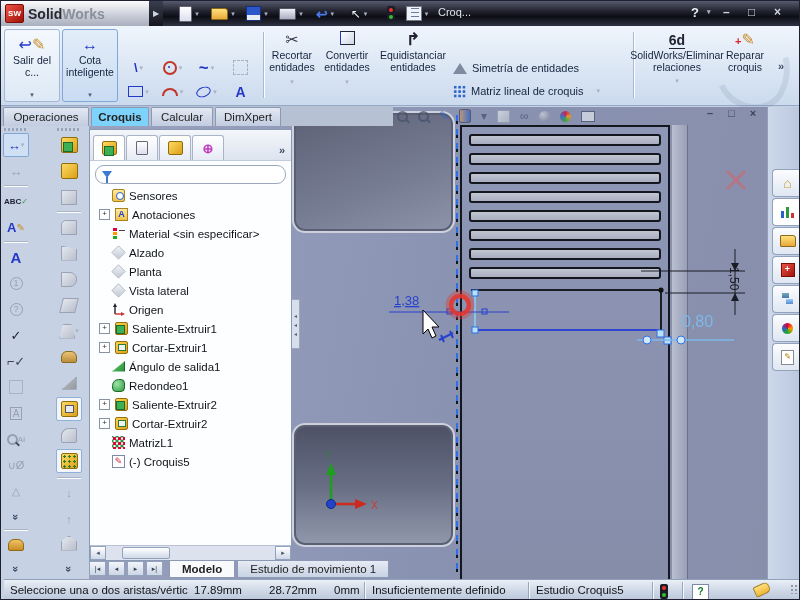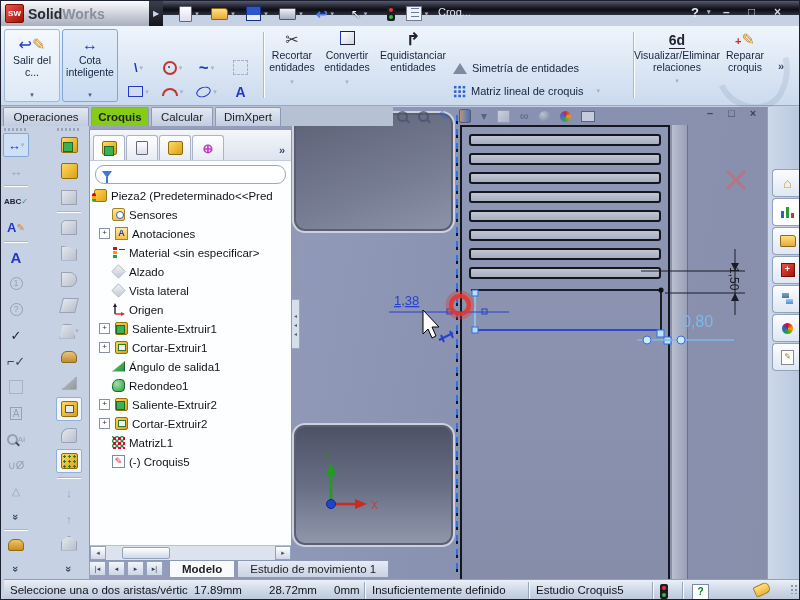--- a/index.html
+++ b/index.html
@@ -1,19 +1,19 @@
 <!DOCTYPE html>
 <html><head>
 <meta charset="utf-8">
 <style>
   html,body{margin:0;padding:0}
   #app{position:relative;width:800px;height:600px;overflow:hidden;background:#c6d2e4;
        font-family:"Liberation Sans",sans-serif;border:1px solid #1d2030;box-sizing:border-box}
   
-  .titlebar{position:absolute;left:0;top:0;width:800px;height:14px;
+  .titlebar{position:absolute;left:0;top:0;width:800px;height:25px;
     background:linear-gradient(#565a6e,#23242f 40%,#0c0d15 62%,#2e3140)}
   .brand{position:absolute;left:0;top:0;width:148px;height:25px;display:flex;align-items:center;gap:4px;
     padding-left:4px;box-sizing:border-box;background:linear-gradient(#fcfcfd,#c7cbd6 60%,#a9afbe)}
   .swcube{width:17px;height:17px;border-radius:2px;border:1px solid #7c0e06;color:#fff;font-size:8px;font-weight:bold;
     display:flex;align-items:center;justify-content:center;background:linear-gradient(135deg,#ef5348,#9e1107)}
   .brand-bold{font-weight:bold;color:#26292f;font-size:14px}
   .brand-light{font-weight:bold;color:#8a8f9c;font-size:14px}
   .brand-arrow{position:absolute;left:148px;top:0;width:14px;height:25px;color:#cfd4e0;font-size:8px;
     display:flex;align-items:center;justify-content:center;background:linear-gradient(#3a3d4d,#14151d)}
   .tbtn{position:absolute;top:3px;width:32px;height:19px;display:flex;align-items:center;justify-content:center;gap:3px}
@@ -61,21 +61,21 @@
   .cubeg{width:13px;height:12px;border:1.5px solid #223;background:linear-gradient(135deg,#fff,#cfd6e6);border-left-color:#2438c8}
   .gridg{width:13px;height:13px;background-image:radial-gradient(#2a62c9 1.2px,transparent 1.5px);background-size:4.4px 4.4px}
   .moveg{width:10px;height:10px;border:1px solid #889;background:#e8ebf2;position:relative}
   .moveg::after{content:"";position:absolute;right:-4px;bottom:-4px;width:0;height:0;border-top:5px solid #c2372a;border-right:5px solid transparent;transform:rotate(-45deg)}
   .glasses{font-size:14px;font-weight:bold;color:#223;border-bottom:1px solid #223;line-height:13px}
   .trig{width:0;height:0;border-left:7px solid transparent;border-right:7px solid transparent;border-bottom:11px solid #7d8aa0;position:relative}
   
   .tabrow{position:absolute;left:0;top:105px;width:392px;height:20px;background:#b7c1d4;z-index:6}
   .rtab{position:absolute;top:1px;height:19px;display:flex;align-items:center;justify-content:center;font-size:11.5px;color:#222;
     background:linear-gradient(#e3e9f3,#c2cce0);border:1px solid #8b99b5;border-bottom:none;border-radius:2px 2px 0 0;box-sizing:border-box}
-  .rtab.on{background:#84cc16;font-weight:bold}
+  .rtab.on{background:#7dd3fc;font-weight:bold}
   
   .vbtn{position:absolute;width:26px;height:24px;display:flex;align-items:center;justify-content:center;font-size:13px;color:#97a0b2;z-index:2}
   .vsel{background:#cfe0f4;border:1px solid #7fa8d8;border-radius:2px;box-sizing:border-box}
   .vhl{background:#f2f6fb;border:1px solid #8fb0d8;border-radius:2px;box-sizing:border-box}
   .grip{position:absolute;width:24px;height:3px;background:repeating-linear-gradient(90deg,#9aa5ba 0 2px,transparent 2px 4px);z-index:2}
   .hsep{position:absolute;width:24px;height:1px;background:#a9b5c8;box-shadow:0 1px 0 #fff;z-index:2}
   .chev{transform:rotate(90deg);font-size:11px;color:#3a4a66;font-weight:bold}
   .ycube{width:15px;height:14px;background:linear-gradient(135deg,#ffd95e,#daa01a);border:1px solid #8f6c0c;border-radius:2px;position:relative}
   .ycube.gface::after{content:"";position:absolute;left:1px;top:4px;width:8px;height:8px;background:#3bb054;border:1px solid #1c6b2a}
   .ycube.wface::after{content:"";position:absolute;left:3px;top:3px;width:7px;height:6px;background:#e8ecf0;border:1px solid #556}
@@ -303,21 +303,21 @@
       <span class="car" style="margin-left:8px">▾</span>
     </div>
     <div class="rowbtn" style="left:452px;top:78px">
       <span class="moveg"></span>
       <span>Mover entidades</span>
       <span class="car" style="margin-left:26px">▾</span>
     </div>
     <div class="vsep" style="left:632px"></div>
     <div class="midbtn" style="left:636px;width:80px">
       <span class="bicon"><span class="glasses">6d</span></span>
-      <span>Visualizar/Eliminar relaciones</span>
+      <span>SolidWorks/Eliminar relaciones</span>
       <span class="car" style="margin-top:3px">▾</span>
     </div>
     <div class="midbtn" style="left:718px;width:52px">
       <span class="bicon"><span style="color:#d22;font-weight:bold;font-size:11px">+</span><span style="color:#c98b28">✎</span></span>
       <span>Reparar croquis</span>
     </div>
     <div class="rowbtn" style="left:777px;top:30px;font-weight:bold;color:#3a4a66">»</div>
   </div>
 
   <div class="tabrow">
@@ -520,40 +520,40 @@
         </div>
       <div class="ftab">
           <span style="color:#c03ac0;font-size:13px;font-weight:bold">⊕</span>
         </div>
       <div class="fchev">»</div>
     </div>
     <div class="filter">
         <span class="funnel"></span>
       </div>
     <div class="tree">
-      <div class="trow root">
-          <span class="tic i-root"></span>
-          <span>Pieza2 (Predeterminado&lt;&lt;Pred</span>
-        </div>
       <div class="trow">
           <span class="tic i-sens"></span>
           <span>Sensores</span>
         </div>
       <div class="trow">
           <span class="exp">+</span>
           <span class="tic i-ann">A</span>
           <span>Anotaciones</span>
         </div>
       <div class="trow">
           <span class="tic i-mat"></span>
           <span>Material &lt;sin especificar&gt;</span>
         </div>
       <div class="trow">
           <span class="tic i-plane"></span>
           <span>Alzado</span>
+        </div>
+      <div class="trow">
+          <span class="tic i-plane"></span>
+          <span>Planta</span>
         </div>
       <div class="trow">
           <span class="tic i-plane"></span>
           <span>Vista lateral</span>
         </div>
       <div class="trow">
           <span class="tic i-origin">
             <svg width="13" height="13">
               <line x1="3" y1="11" x2="3" y2="2" stroke="#223" stroke-width="1.4"></line>
               <polygon points="3,0 1,4 5,4" fill="#223"></polygon>

